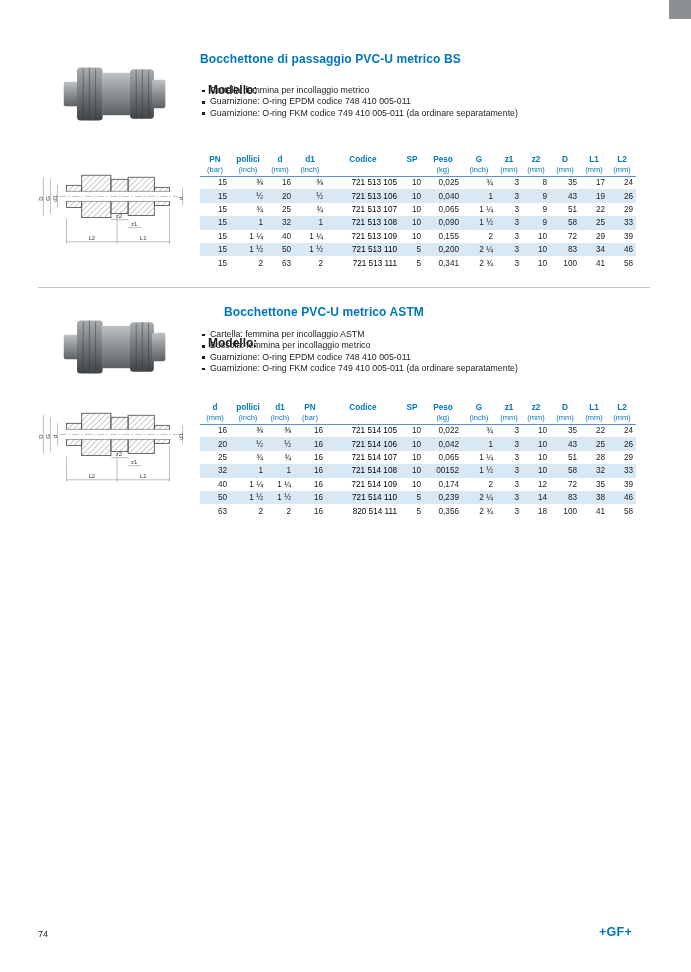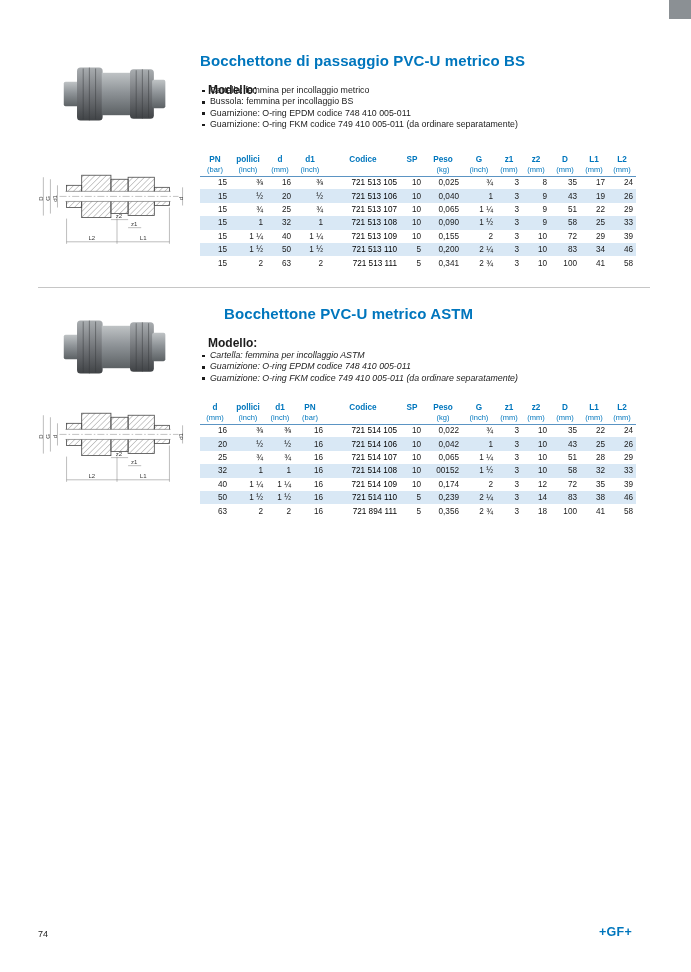--- a/index.html
+++ b/index.html
@@ -1,20 +1,20 @@
 <!DOCTYPE html>
 <html><head>
 <meta charset="utf-8">
 <style>
   * { margin:0; padding:0; box-sizing:border-box; }
   html,body { background:#ffffff; font-family:"Liberation Sans", sans-serif; }
   .page { position:relative; width:691px; height:972px; background:#ffffff; margin:0 auto; overflow:hidden; }
   .corner-square { position:absolute; top:0; right:0; width:22px; height:19px; background:#8b9094; }
 
-  .section-title { position:absolute; left:200px; color:#0076bd; font-weight:bold; font-size:15px; letter-spacing:0.1px; }
+  .section-title { position:absolute; left:200px; color:#0076bd; font-weight:bold; font-size:12px; letter-spacing:0.1px; }
   .modello { position:absolute; left:208px; font-weight:bold; font-size:12px; color:#1c1c1c; }
   .bullets { position:absolute; left:200px; list-style:none; font-size:8.8px; color:#1c1c1c; }
   .bullets li { position:relative; padding-left:10px; line-height:11.4px; }
   .bullets li::before { content:""; position:absolute; left:2px; top:4.5px; width:2.6px; height:2.6px; background:#1c1c1c; }
 
   .photo { position:absolute; left:62px; width:106px; height:84px; }
   .drawing { position:absolute; left:36px; width:162px; height:116px; }
 
   table.spec { position:absolute; left:200px; width:436px; border-collapse:collapse; table-layout:fixed; font-size:8.2px; }
   table.spec th { color:#0076bd; padding:0 3px; vertical-align:bottom; white-space:nowrap; }
@@ -24,21 +24,21 @@
   table.spec tbody tr:nth-child(even) { background:#d9e8f5; }
   table.spec td.code { font-weight:normal; color:#000; }
 
   .divider { position:absolute; left:38px; width:612px; height:1px; background:#c6c6c6; }
   .pagenum { position:absolute; left:38px; top:929px; font-size:9px; color:#1c1c1c; }
   .brand { position:absolute; left:599px; top:925px; font-size:12.5px; font-weight:bold; color:#0076bd; letter-spacing:0.3px; }
 
   .pos-title-1 { top:52px; }   .pos-modello-1 { top:83px; }  .pos-bullets-1 { top:85px; }
   .pos-photo-1 { top:52px; }   .pos-drawing-1 { top:148px; } .pos-table-1 { top:151px; }
   .pos-divider { top:287px; }
-  .pos-title-2 { top:305px;margin-left:24px; }  .pos-modello-2 { top:336px; } .pos-bullets-2 { top:350px;font-style:italic; }
+  .pos-title-2 { top:305px;margin-left:24px; }  .pos-modello-2 { top:336px; } .pos-bullets-2 { top:329px; }
   .pos-photo-2 { top:305px; }  .pos-drawing-2 { top:386px; } .pos-table-2 { top:399px; }
 </style>
 </head>
 <body>
 
 <div class="page">
 
   <div class="corner-square"></div>
 
   <svg class="photo pos-photo-1" viewBox="0 0 120 90">
@@ -66,21 +66,20 @@
       <line x1="84" y1="18" x2="84" y2="72"></line>
         <line x1="91" y1="17" x2="91" y2="73"></line>
         <line x1="98" y1="18" x2="98" y2="72"></line>
     </g>
   </svg>
 
   <div class="section-title pos-title-1">Bocchettone di passaggio PVC-U metrico BS</div>
   <div class="modello pos-modello-1">Modello:</div>
   <ul class="bullets pos-bullets-1">
       <li>Cartella: femmina per incollaggio metrico</li>
-      <li>Bussola: femmina per incollaggio BS</li>
       <li>Guarnizione: O-ring EPDM codice 748 410 005-011</li>
       <li>Guarnizione: O-ring FKM codice 749 410 005-011 (da ordinare separatamente)</li>
     </ul>
 
   <svg class="drawing pos-drawing-1" viewBox="0 0 160 115">
     <defs>
       <pattern id="h1" width="4" height="4" patternUnits="userSpaceOnUse" patternTransform="rotate(45)">
         <line x1="0" y1="0" x2="0" y2="4" stroke="#8d8d8d" stroke-width="0.9"></line>
       </pattern>
     </defs>
@@ -304,20 +303,21 @@
       <line x1="84" y1="18" x2="84" y2="72"></line>
         <line x1="91" y1="17" x2="91" y2="73"></line>
         <line x1="98" y1="18" x2="98" y2="72"></line>
     </g>
   </svg>
 
   <div class="section-title pos-title-2">Bocchettone PVC-U  metrico ASTM</div>
   <div class="modello pos-modello-2">Modello:</div>
   <ul class="bullets pos-bullets-2">
       <li>Cartella: femmina per incollaggio ASTM</li>
+      <li>Bussola: femmina per incollaggio metrico</li>
       <li>Guarnizione: O-ring EPDM codice 748 410 005-011</li>
       <li>Guarnizione: O-ring FKM codice 749 410 005-011 (da ordinare separatamente)</li>
     </ul>
 
   <svg class="drawing pos-drawing-2" viewBox="0 0 160 115">
     <defs>
       <pattern id="h2" width="4" height="4" patternUnits="userSpaceOnUse" patternTransform="rotate(45)">
         <line x1="0" y1="0" x2="0" y2="4" stroke="#8d8d8d" stroke-width="0.9"></line>
       </pattern>
     </defs>
@@ -494,21 +494,21 @@
           <td>14</td>
           <td>83</td>
           <td>38</td>
           <td>46</td>
         </tr>
         <tr>
           <td>63</td>
           <td>2</td>
           <td>2</td>
           <td>16</td>
-          <td class="code">721 894 111</td>
+          <td class="code">820 514 111</td>
           <td>5</td>
           <td>0,356</td>
           <td>2 ¾</td>
           <td>3</td>
           <td>18</td>
           <td>100</td>
           <td>41</td>
           <td>58</td>
         </tr>
       </tbody>

